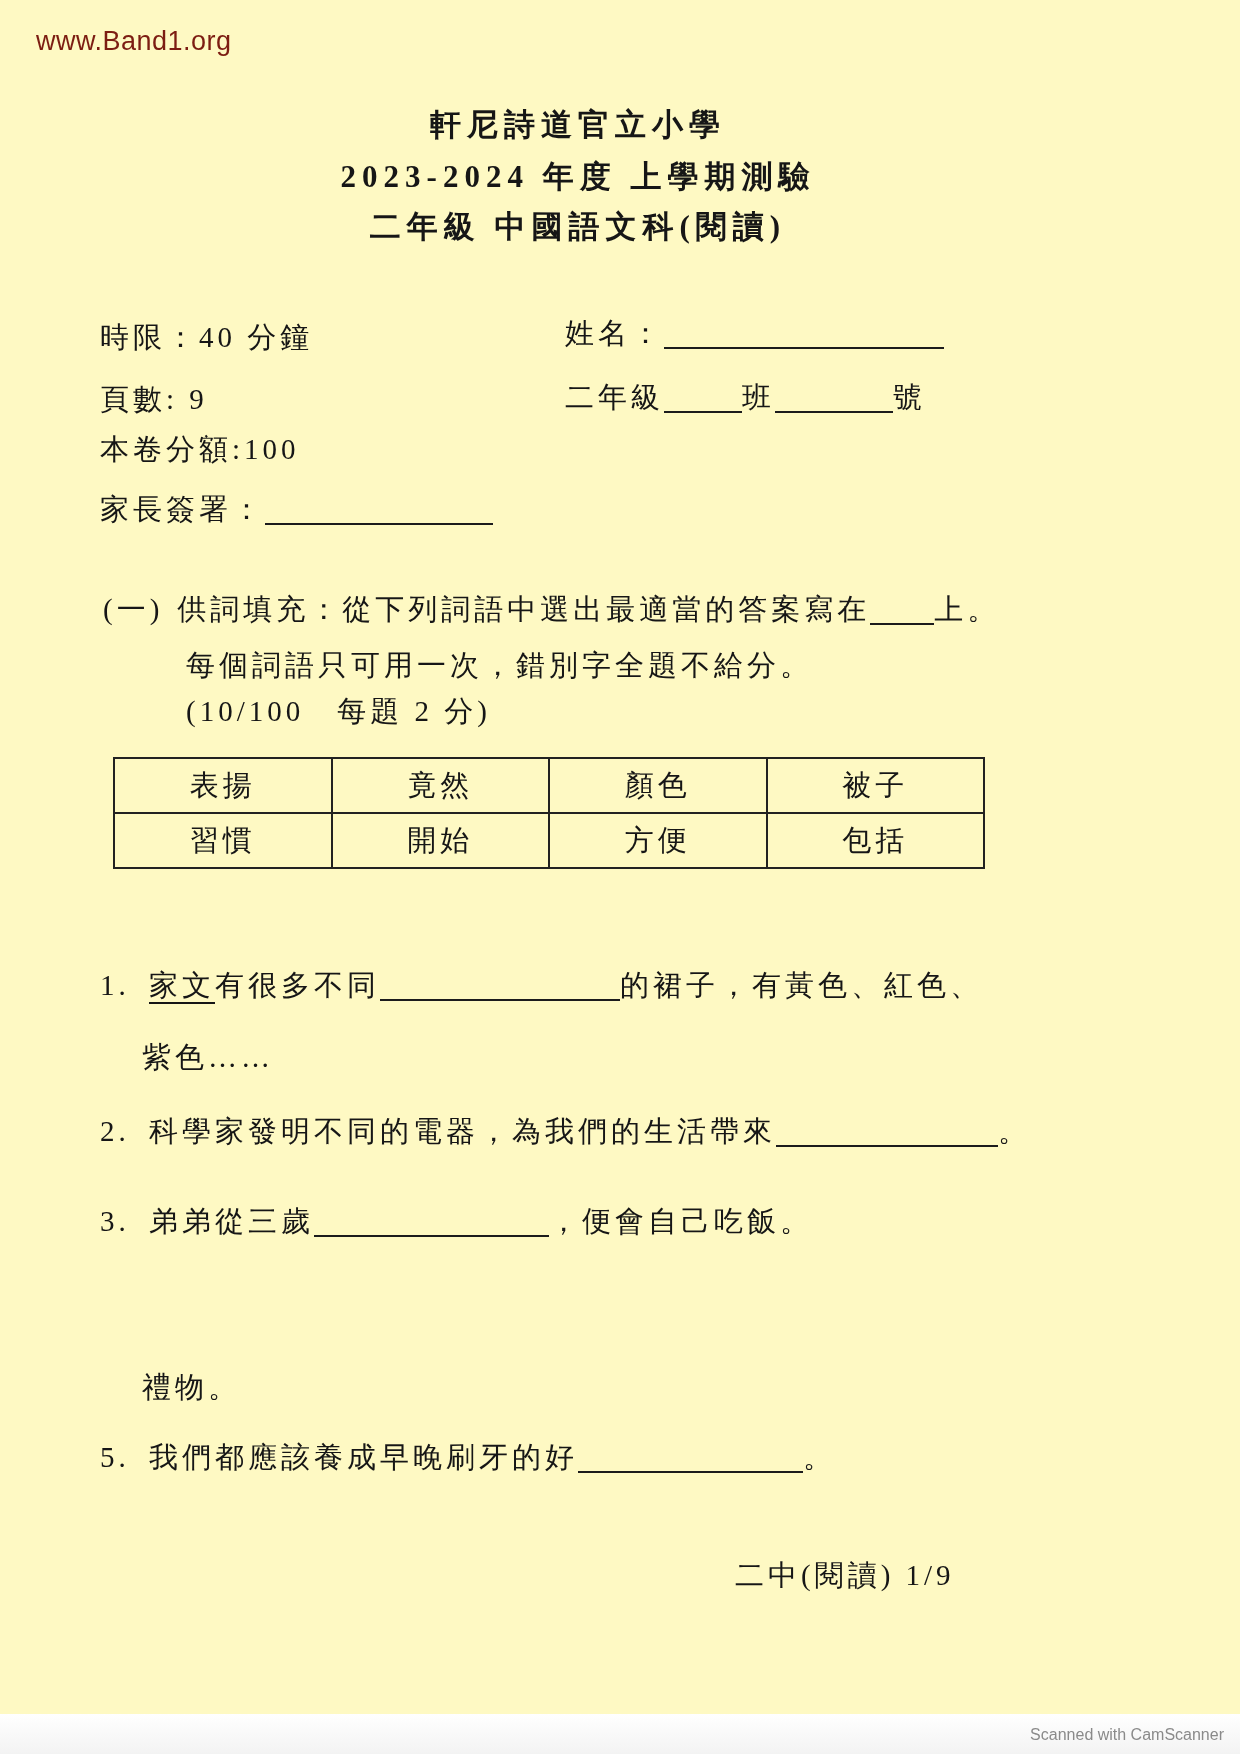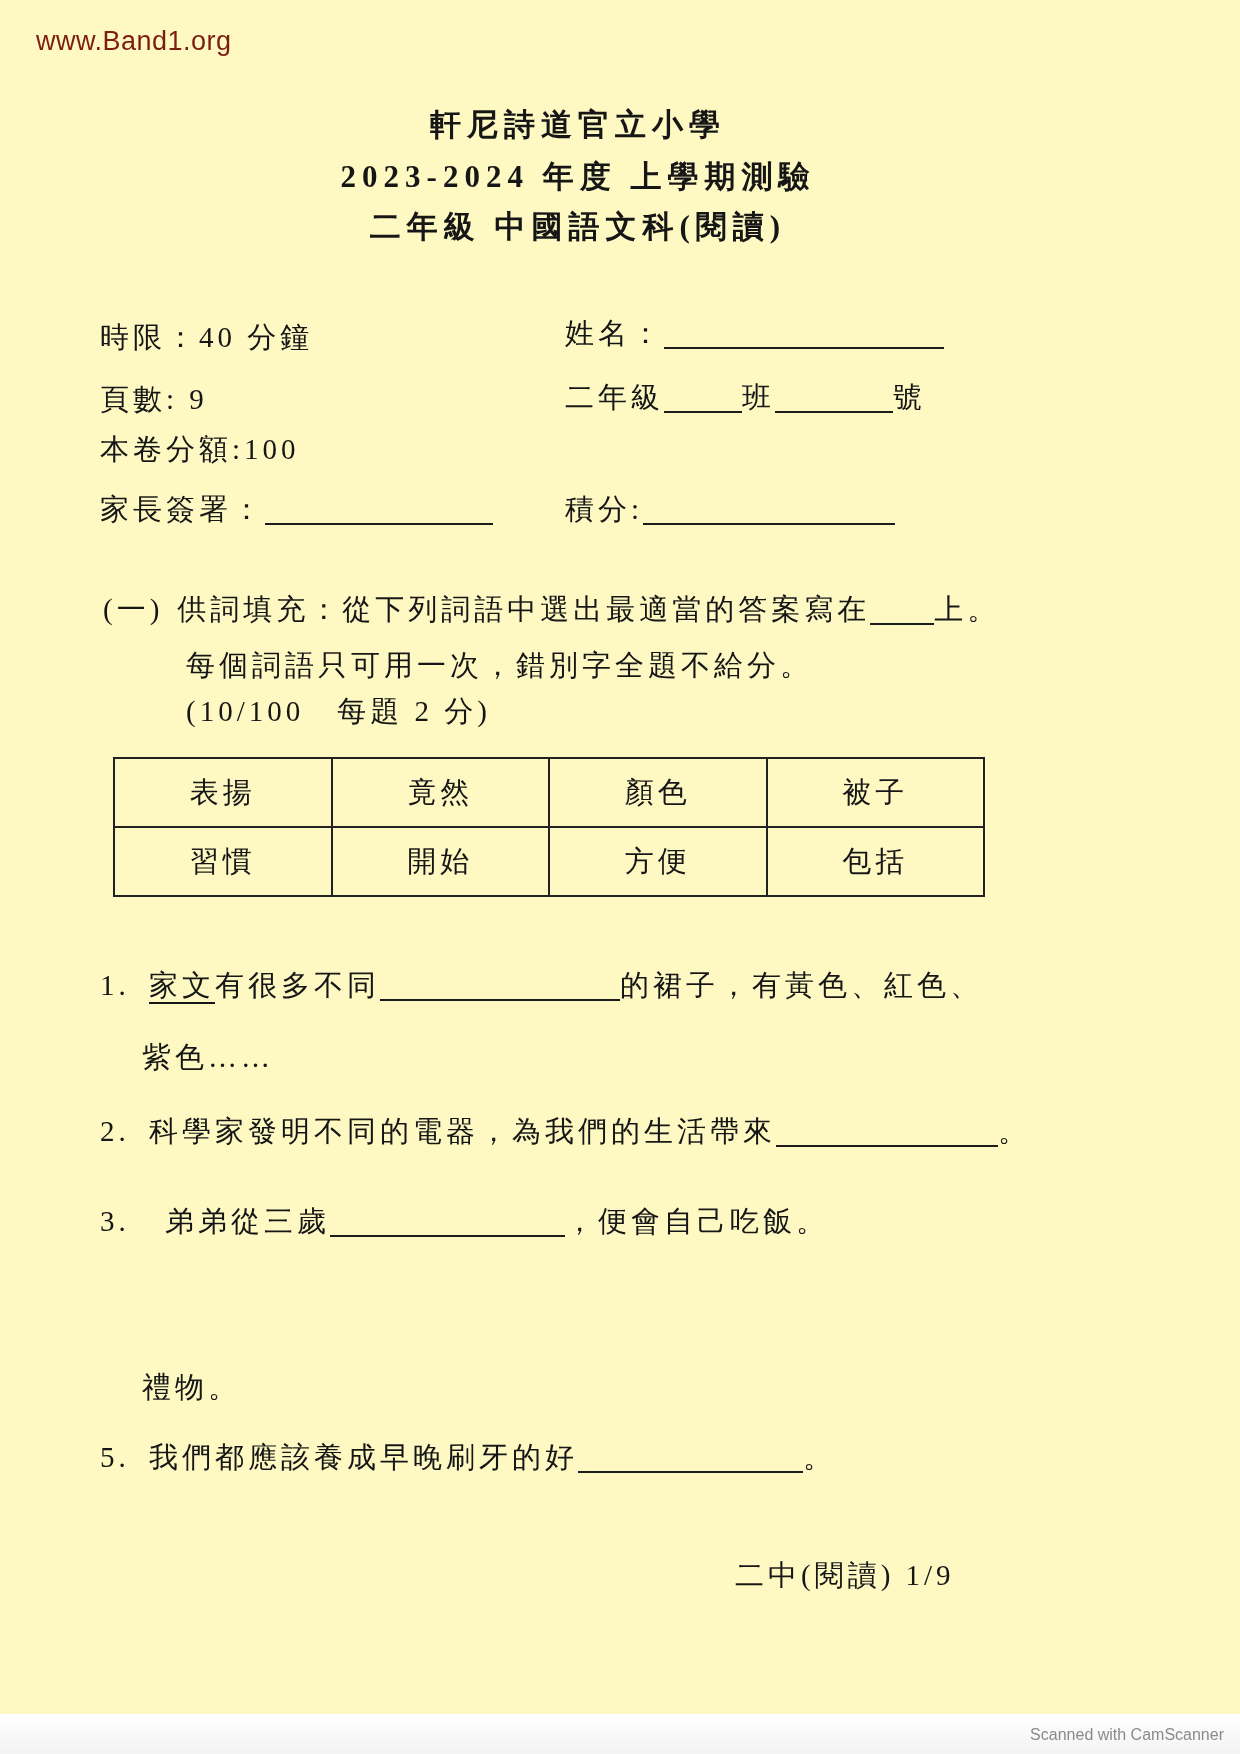--- a/index.html
+++ b/index.html
@@ -25,21 +25,21 @@
     height:0.9em;
     vertical-align:-6px;
   }
   .uname{
     text-decoration:underline;
     text-decoration-thickness:2px;
     text-underline-offset:7px;
   }
   .word-table{
     position:absolute;left:113px;top:757px;
-    width:872px;height:140px;
+    width:872px;height:112px;
     border-collapse:collapse;table-layout:fixed;
   }
   .word-table td{
     border:2.5px solid #222;
     text-align:center;vertical-align:middle;
     font-size:29px;letter-spacing:4px;
   }
   .scan-note{
     font-family:"Liberation Sans","DejaVu Sans",sans-serif;
     font-size:16px;color:#8a8a8a;
@@ -68,23 +68,20 @@
   <div class="abs body-text" style="left:100px;top:490px">
     <span>家長簽署：</span><span class="blank" style="width:228px"></span>
   </div>
 
   <div class="abs body-text" style="left:565px;top:314px">
     <span>姓名：</span><span class="blank" style="width:280px"></span>
   </div>
   <div class="abs body-text" style="left:565px;top:378px">
     <span>二年級</span><span class="blank" style="width:78px"></span><span>班</span><span class="blank" style="width:118px"></span><span>號</span>
   </div>
-  <div class="abs body-text" style="left:565px;top:490px">
-    <span>積分:</span><span class="blank" style="width:252px"></span>
-  </div>
 
   <div class="abs body-text" style="left:103px;top:590px">
     <span>(一)</span><span style="margin-left:14px">供詞填充：從下列詞語中選出最適當的答案寫在</span><span class="blank" style="width:64px"></span><span>上。</span>
   </div>
   <div class="abs body-text" style="left:186px;top:646px">每個詞語只可用一次，錯別字全題不給分。</div>
   <div class="abs body-text" style="left:186px;top:692px">(10/100　每題 2 分)</div>
 
   <table class="word-table">
     <tbody>
         <tr>
@@ -108,21 +105,21 @@
   </div>
   <div class="abs body-text" style="left:142px;top:1038px">紫色……</div>
 
   <div class="abs body-text" style="left:100px;top:1112px">
     <span>2.</span>
     <span style="margin-left:8px">科學家發明不同的電器，為我們的生活帶來</span><span class="blank" style="width:222px"></span><span>。</span>
   </div>
 
   <div class="abs body-text" style="left:100px;top:1202px">
     <span>3.</span>
-    <span style="margin-left:24px">弟弟從三歲</span><span class="blank" style="width:235px"></span><span>，便會自己吃飯。</span>
+    <span style="margin-left:8px">弟弟從三歲</span><span class="blank" style="width:235px"></span><span>，便會自己吃飯。</span>
   </div>
 
   <div class="abs body-text" style="left:142px;top:1368px">禮物。</div>
 
   <div class="abs body-text" style="left:100px;top:1438px">
     <span>5.</span>
     <span style="margin-left:8px">我們都應該養成早晚刷牙的好</span><span class="blank" style="width:225px"></span><span>。</span>
   </div>
 
   <div class="abs body-text" style="left:735px;top:1556px">二中(閱讀) 1/9</div>

